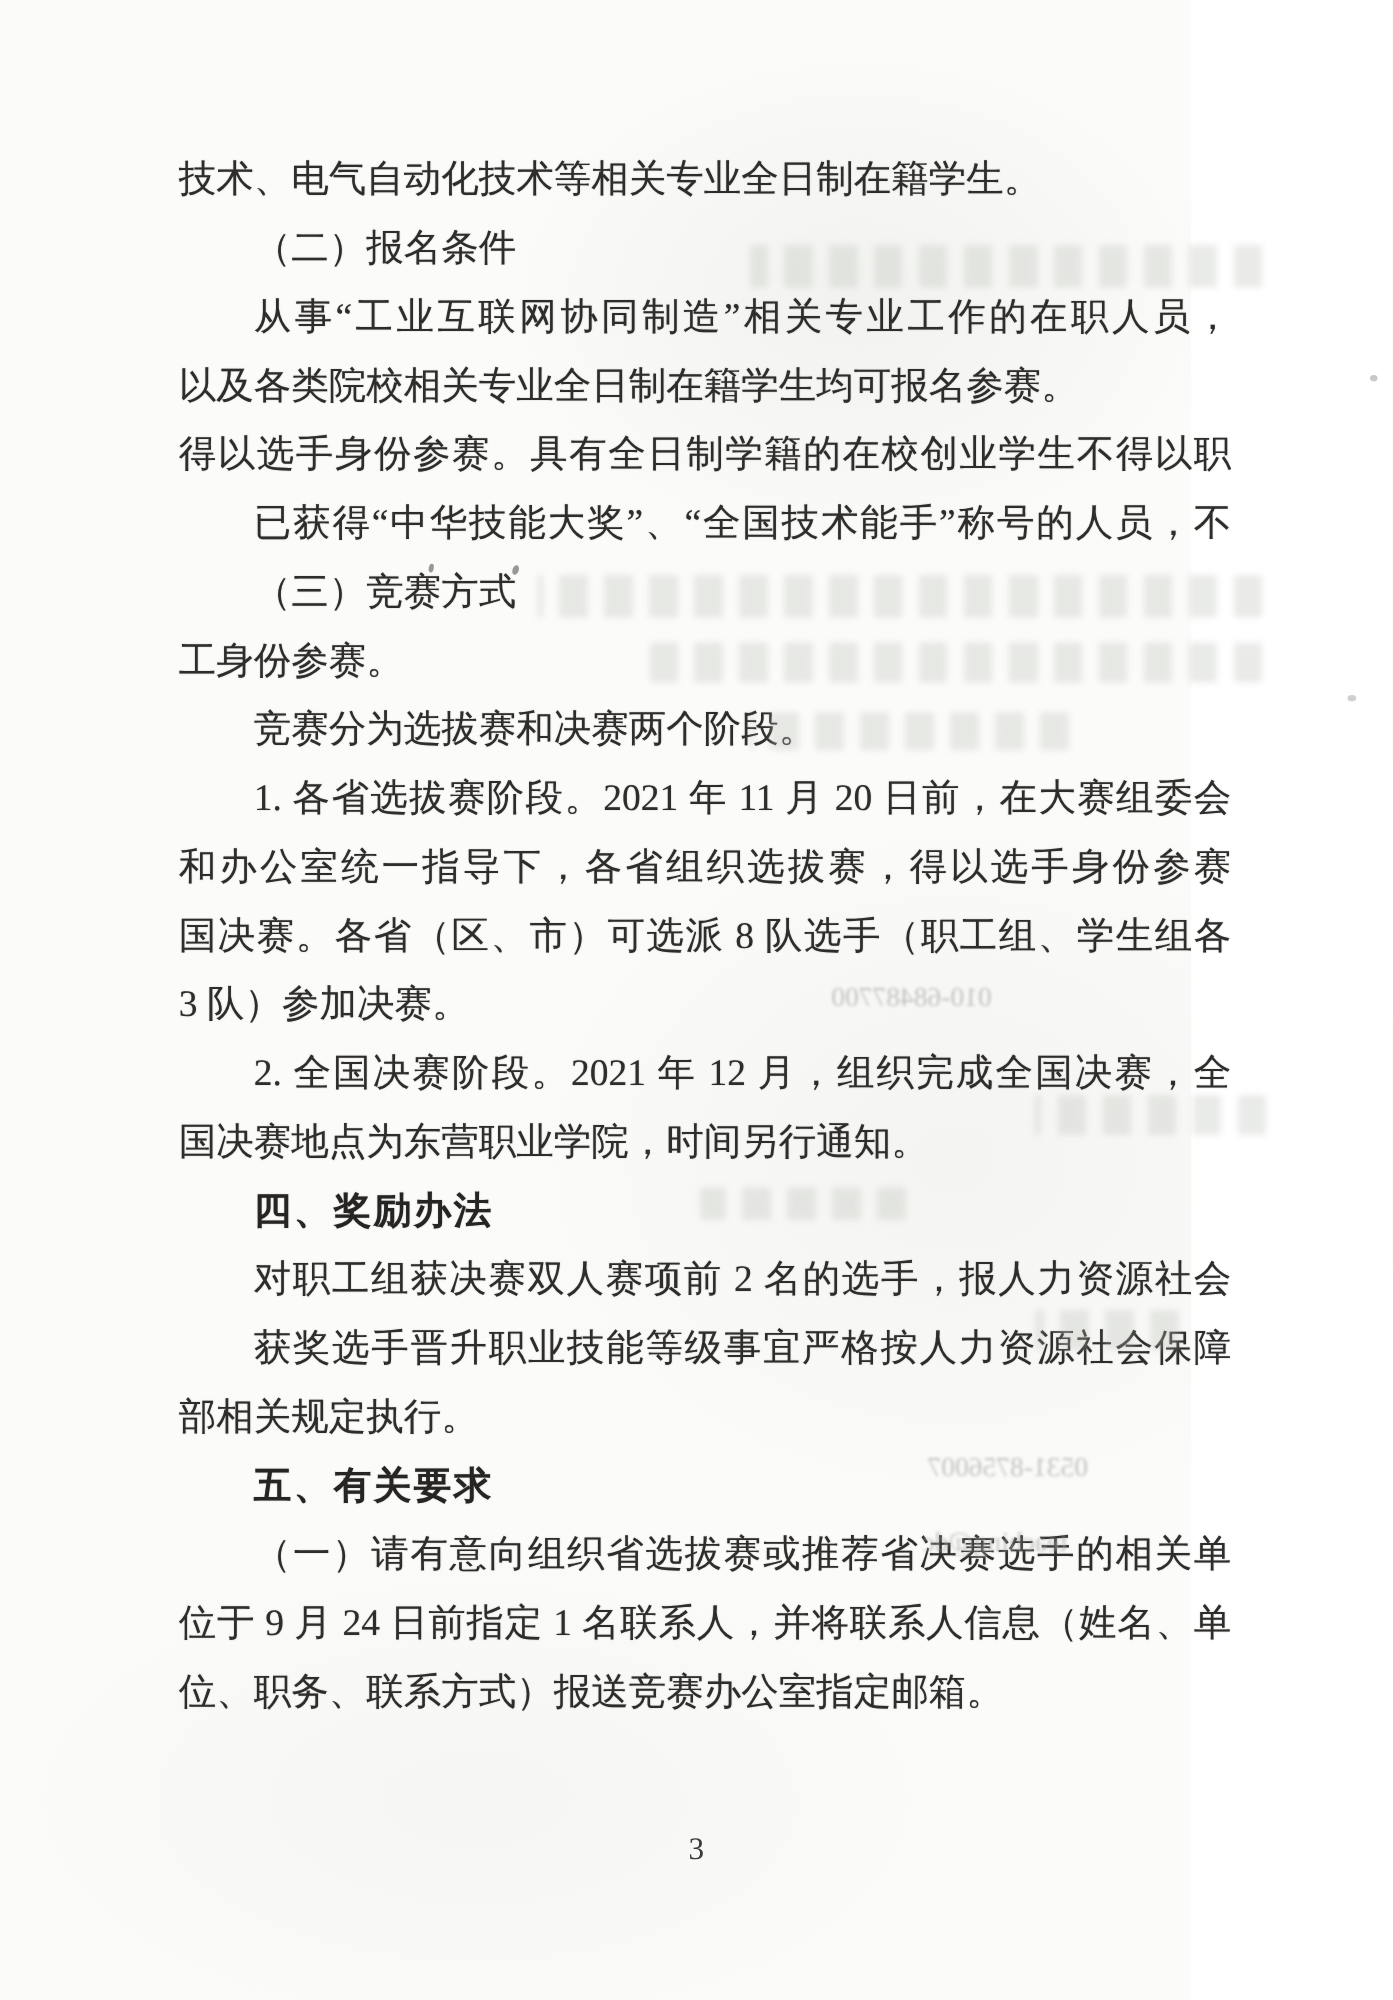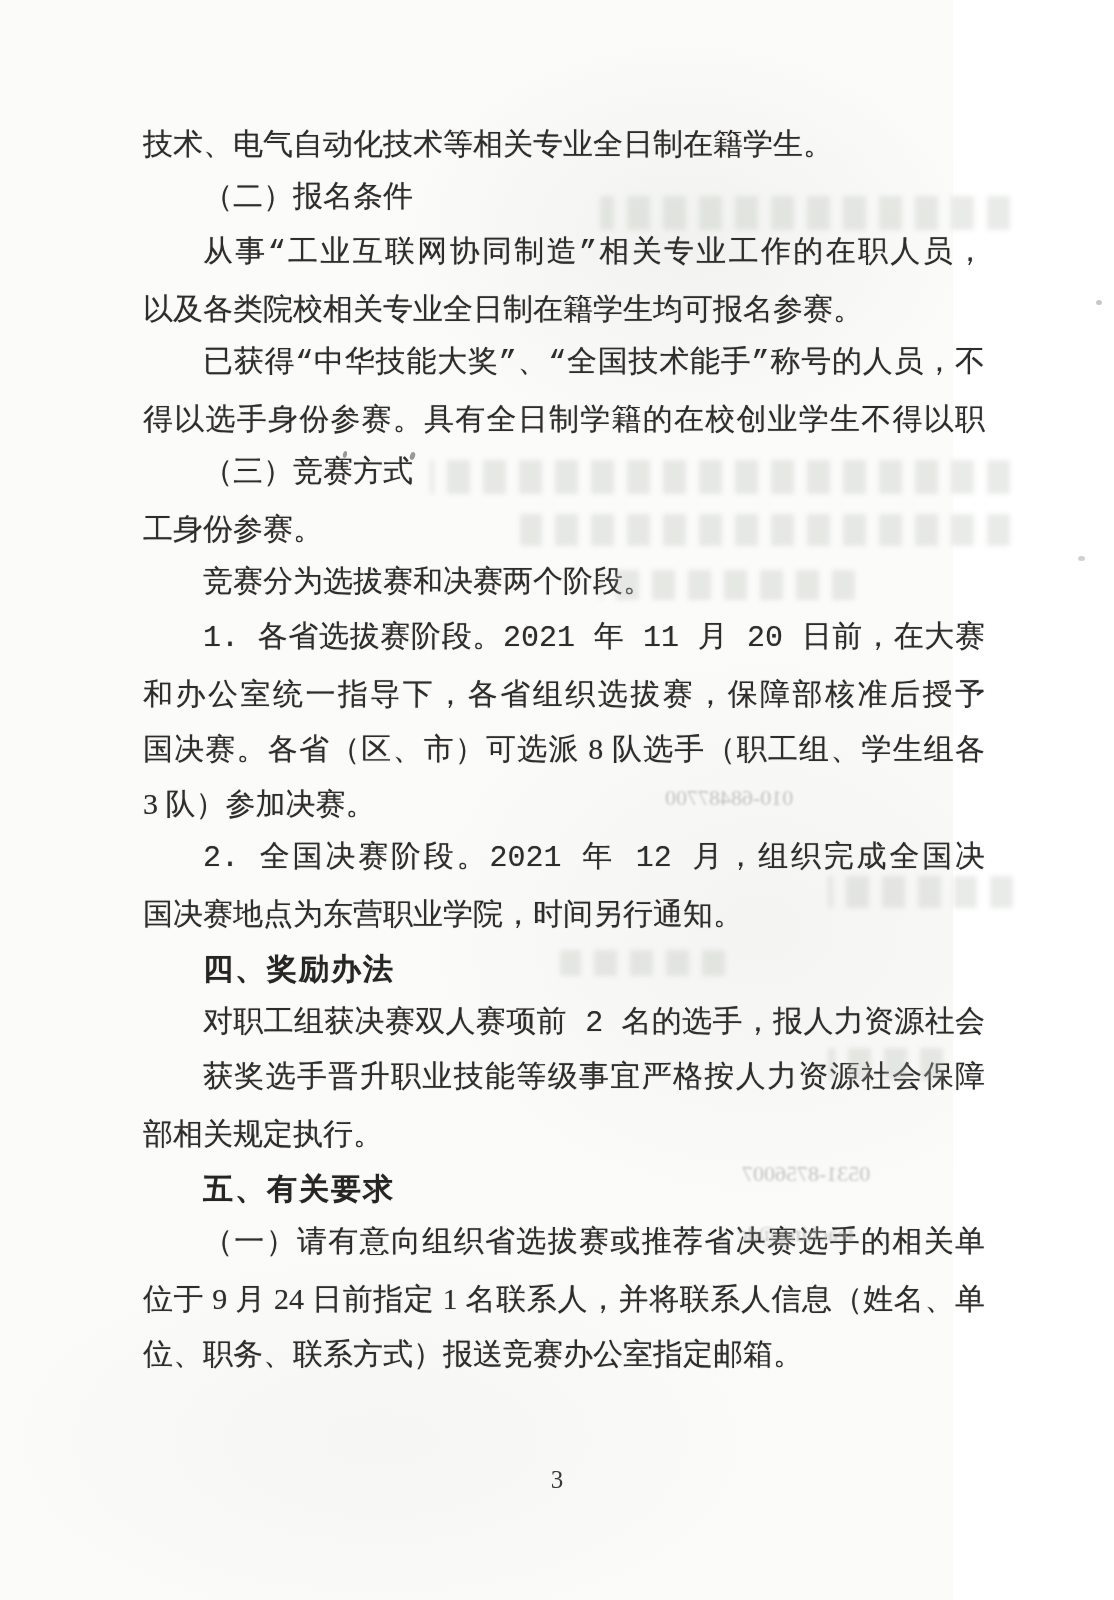--- a/index.html
+++ b/index.html
@@ -25,21 +25,21 @@
   }
   .line {
     height: 55px;
     line-height: 55px;
     font-size: 30px;
     color: #2e2d2b;
     text-shadow: 0 0 1px rgba(46,45,43,.45);
     white-space: nowrap;
     overflow: visible;
   }
-  .line.ind { text-indent: 2em; font-family: Liberation Mono, monospace; }
+  .line.ind { text-indent: 2em; }
   .line.j {
     white-space: normal;
     text-align: justify;
     text-align-last: justify;
     overflow: hidden;
   }
   .line.hd {
     font-family: "Liberation Sans", sans-serif;
     font-weight: 700;
     color: #262523;
@@ -97,27 +97,27 @@
 </head>
 <body>
 
 <div class="page">
 
   <div class="body-text">
     <div class="line">技术、电气自动化技术等相关专业全日制在籍学生。</div>
     <div class="line ind">（二）报名条件</div>
     <div class="line ind j">从事“工业互联网协同制造”相关专业工作的在职人员，</div>
     <div class="line">以及各类院校相关专业全日制在籍学生均可报名参赛。</div>
+    <div class="line j">得以选手身份参赛。具有全日制学籍的在校创业学生不得以职</div>
     <div class="line ind j">已获得“中华技能大奖”、“全国技术能手”称号的人员，不</div>
-    <div class="line j">得以选手身份参赛。具有全日制学籍的在校创业学生不得以职</div>
     <div class="line ind">（三）竞赛方式</div>
     <div class="line">工身份参赛。</div>
     <div class="line ind">竞赛分为选拔赛和决赛两个阶段。</div>
     <div class="line ind j">1. 各省选拔赛阶段。2021 年 11 月 20 日前，在大赛组委会</div>
-    <div class="line j">和办公室统一指导下，各省组织选拔赛，保障部核准后授予</div>
+    <div class="line j">和办公室统一指导下，各省组织选拔赛，得以选手身份参赛</div>
     <div class="line j">国决赛。各省（区、市）可选派 8 队选手（职工组、学生组各</div>
     <div class="line">3 队）参加决赛。</div>
     <div class="line ind j">2. 全国决赛阶段。2021 年 12 月，组织完成全国决赛，全</div>
     <div class="line">国决赛地点为东营职业学院，时间另行通知。</div>
     <div class="line ind hd">四、奖励办法</div>
     <div class="line ind j">对职工组获决赛双人赛项前 2 名的选手，报人力资源社会</div>
     <div class="line ind j">获奖选手晋升职业技能等级事宜严格按人力资源社会保障</div>
     <div class="line">部相关规定执行。</div>
     <div class="line ind hd">五、有关要求</div>
     <div class="line ind j">（一）请有意向组织省选拔赛或推荐省决赛选手的相关单</div>

